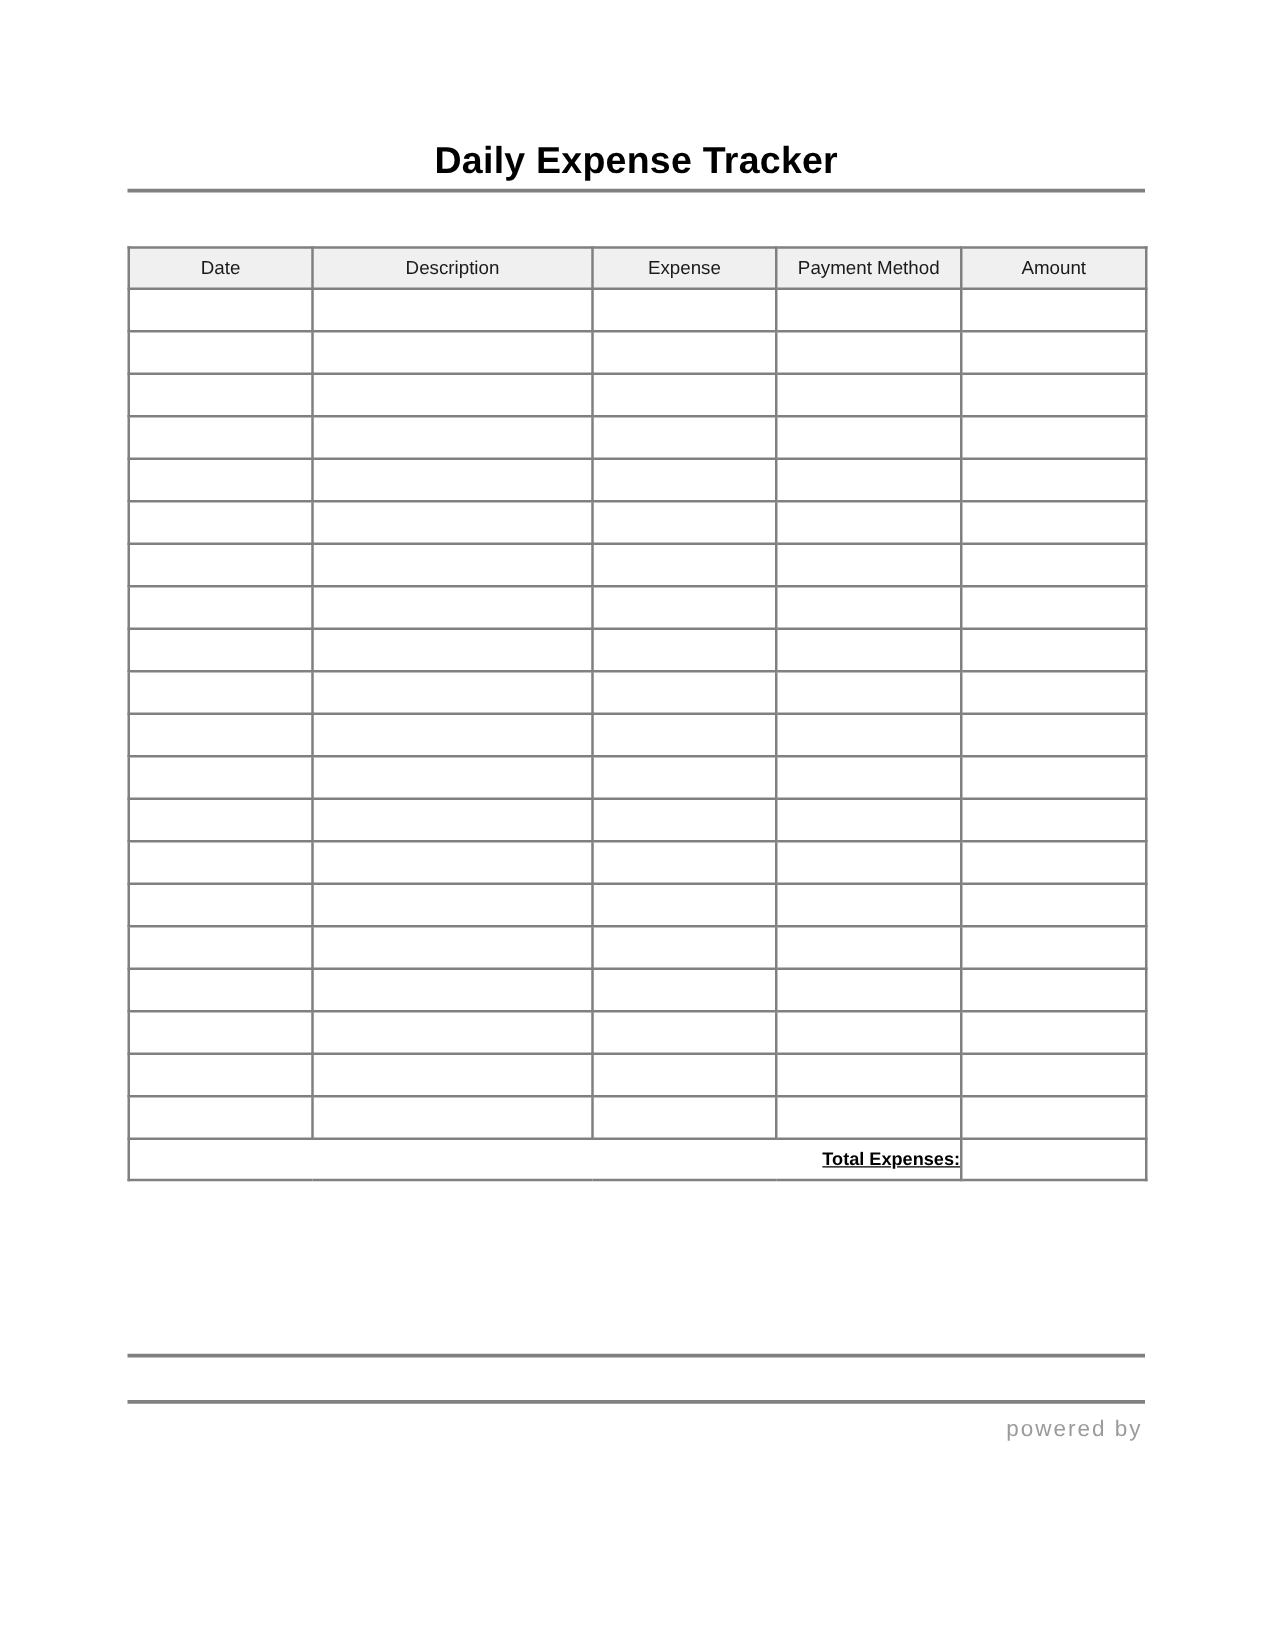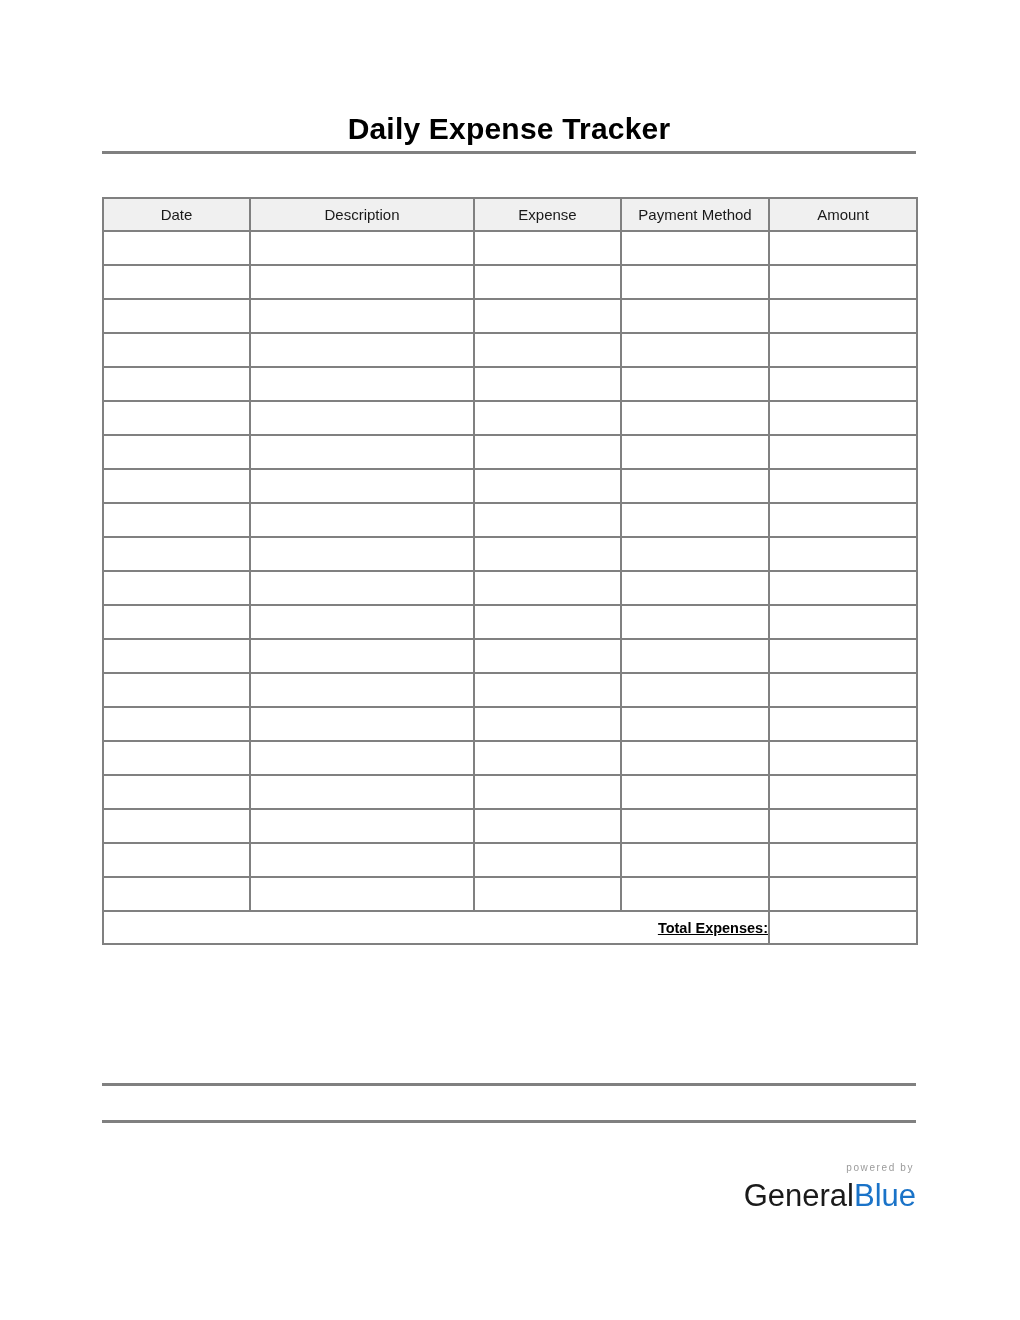--- a/index.html
+++ b/index.html
@@ -122,26 +122,25 @@
 
   
   .footer-logo {
     position: absolute;
     right: 104px;
     top: 1118px;
     text-align: right;
     line-height: 1;
   }
   .powered-by {
-    font-size: 10px;
+    font-size: 18px;
     color: #9b9b9b;
     letter-spacing: 1.6px;
     line-height: 18px;
     padding-right: 2px;
-    margin-top: 25px;
   }
   .brand {
     font-size: 31px;
     line-height: 38px;
     white-space: nowrap;
   }
   .brand .brand-general {
     color: #1a1a1a;
   }
   .brand .brand-blue {
@@ -325,16 +324,15 @@
         </tr>
       </tfoot>
     </table>
   </div>
 
   <div class="notes-rule notes-rule-1"></div>
   <div class="notes-rule notes-rule-2"></div>
 
   <div class="footer-logo">
     <div class="powered-by">powered by</div>
-    <div class="brand"><span class="brand-general">General</span><span class="brand-blue">Blue</span></div>
   </div>
 
 </div>
 
 </body></html>

